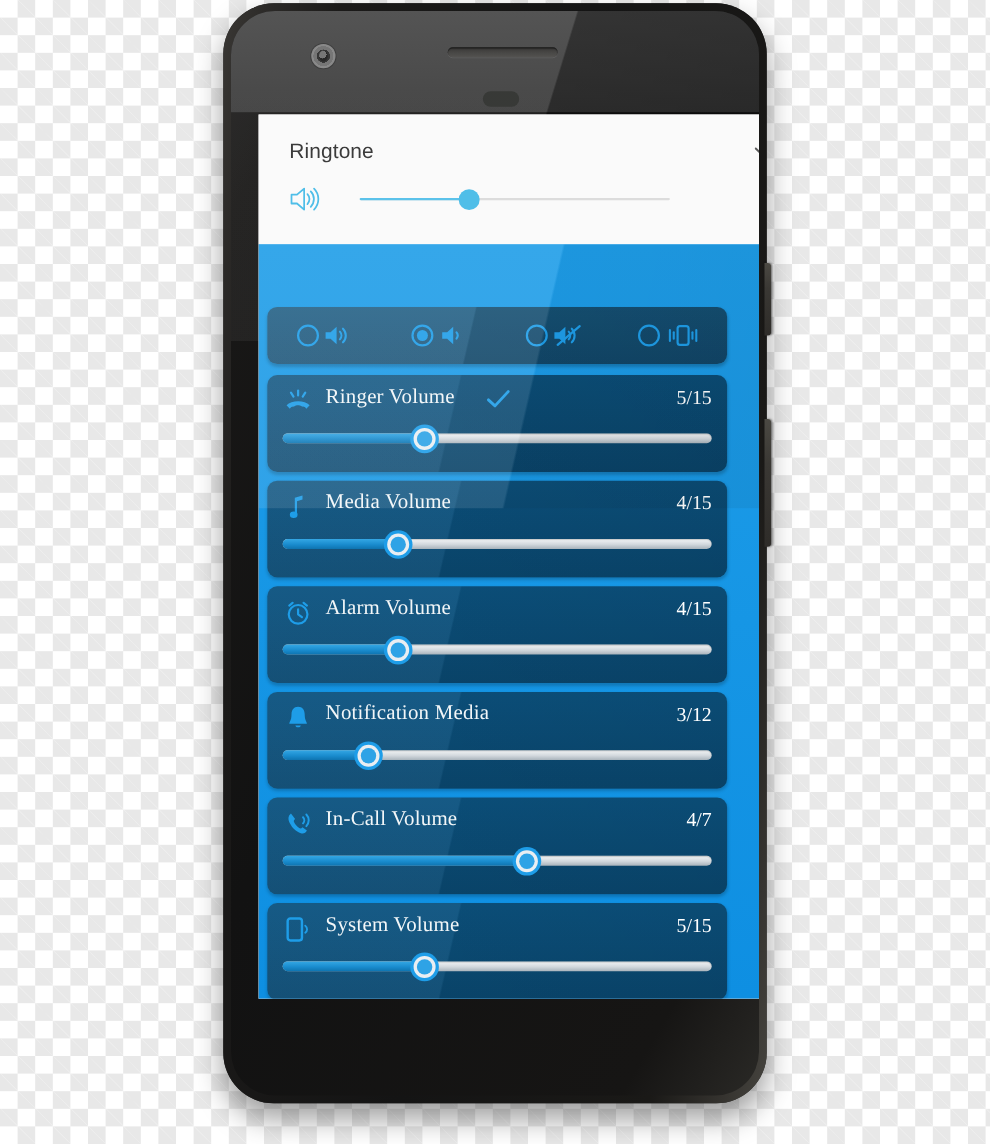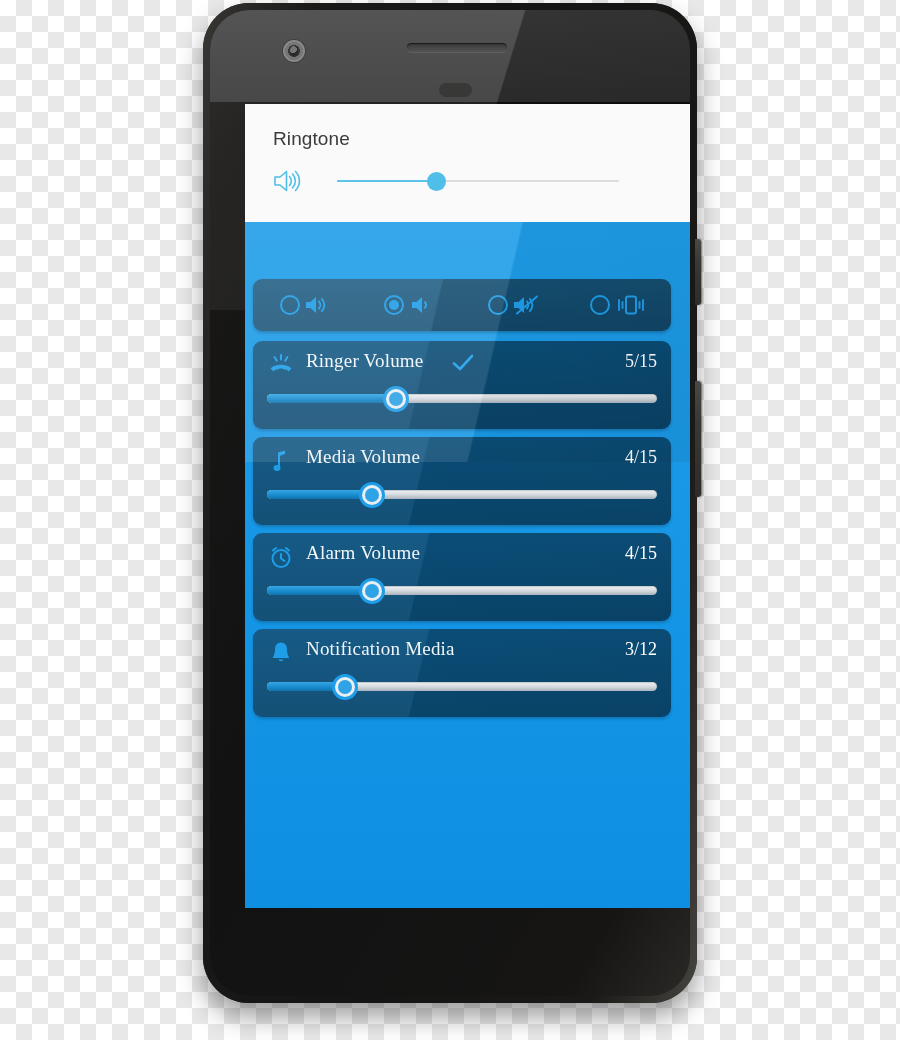--- a/index.html
+++ b/index.html
@@ -66,21 +66,21 @@
     position:absolute;right:-4px;width:6px;border-radius:0 3px 3px 0;
     background:linear-gradient(180deg,#4b4943 0%,#3a3834 35%,#2e2c29 100%);
     box-shadow:1px 0 2px rgba(0,0,0,.5);
   }
   .btn-power{top:236px;height:66px;}
   .btn-vol{top:378px;height:116px;}
 
   
   .screen{
     position:absolute;left:25px;top:94px;width:498px;height:804px;
-    background:#ffffff;overflow:hidden;margin-left:10px;
+    background:#ffffff;overflow:hidden;
   }
 
   
   .rt-panel{
     position:absolute;left:0;top:0;width:100%;height:118px;
     background:#fafafa;
   }
   .rt-title{
     position:absolute;left:28px;top:24px;
     font-size:19px;color:#3b3b3b;font-family:"Liberation Sans",sans-serif;
@@ -364,21 +364,54 @@
           </div>
           <div class="vrow-label">Notification Media</div>
           <div class="vrow-value">3/12</div>
           <div class="vrow-slider">
             <div class="vr-track"></div>
             <div class="vr-fill" style="width:20%"></div>
             <div class="vr-thumb" style="left:20%"></div>
           </div>
         </div>
 
-
+        <div class="vrow" style="top:503px">
+          <div class="sheen"></div>
+          <div class="vrow-icon">
+            <svg width="28" height="28" viewBox="0 0 28 28">
+              <path d="M7.5 4.5 C5 6.5 4.5 9.5 6.5 13.5 C8.5 17.5 12 21 16.5 22.5 C19 23.3 21 22 22 20 L18 17 C17 18.3 16 18.6 15 17.8 C13 16.3 11.2 14.3 10.3 12.3 C9.8 11.2 10.2 10.4 11.3 9.5 Z" fill="#1E9DE8"></path>
+              <path d="M18.5 8 A4 4 0 0 1 18.5 13.5" fill="none" stroke="#1E9DE8" stroke-width="1.8" stroke-linecap="round"></path>
+              <path d="M21.5 5.5 A7.5 7.5 0 0 1 21.5 16" fill="none" stroke="#1E9DE8" stroke-width="1.8" stroke-linecap="round"></path>
+            </svg>
+          </div>
+          <div class="vrow-label">In-Call Volume</div>
+          <div class="vrow-value">4/7</div>
+          <div class="vrow-slider">
+            <div class="vr-track"></div>
+            <div class="vr-fill" style="width:57%"></div>
+            <div class="vr-thumb" style="left:57%"></div>
+          </div>
+        </div>
+
+        <div class="vrow" style="top:599px">
+          <div class="sheen"></div>
+          <div class="vrow-icon">
+            <svg width="28" height="28" viewBox="0 0 28 28">
+              <rect x="4.5" y="4" width="13" height="20" rx="2.4" fill="none" stroke="#1E9DE8" stroke-width="2.2"></rect>
+              <path d="M20.5 10.5 A4 4 0 0 1 20.5 17" fill="none" stroke="#1E9DE8" stroke-width="1.7" stroke-linecap="round"></path>
+            </svg>
+          </div>
+          <div class="vrow-label">System Volume</div>
+          <div class="vrow-value">5/15</div>
+          <div class="vrow-slider">
+            <div class="vr-track"></div>
+            <div class="vr-fill" style="width:33%"></div>
+            <div class="vr-thumb" style="left:33%"></div>
+          </div>
+        </div>
 
         <div class="body-sheen"></div>
         <div class="scrollbar"></div>
       </div>
 
     </div>
 
   </div>
   <div class="btn-side btn-power"></div>
   <div class="btn-side btn-vol"></div>

